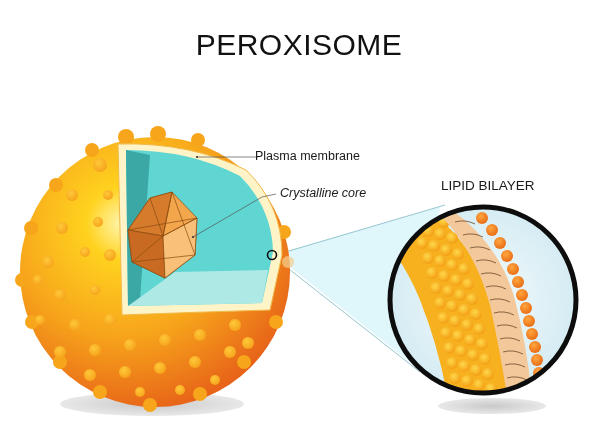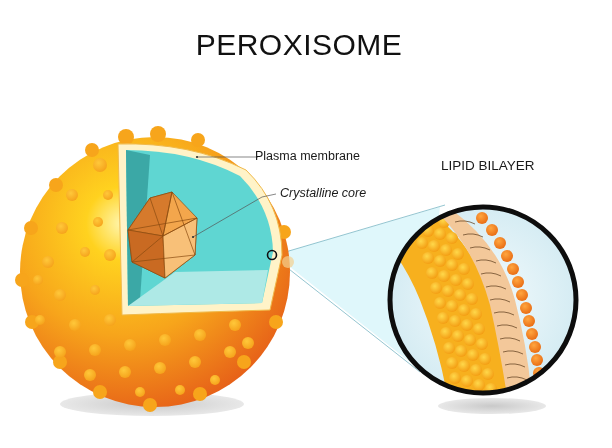--- a/index.html
+++ b/index.html
@@ -1,21 +1,21 @@
 <!DOCTYPE html>
 <html><head>
   <meta charset="utf-8">
   <style>
     html, body { margin: 0; padding: 0; background: #ffffff; }
     body { width: 612px; height: 448px; position: relative; overflow: hidden; font-family: "Liberation Sans", sans-serif; }
     .title { position: absolute; left: 0; width: 598px; top: 28px; text-align: center; font-size: 30px; color: #111; letter-spacing: 0.5px; }
     .label { position: absolute; font-size: 12.5px; color: #1a1a1a; white-space: nowrap; }
     .lbl-plasma { left: 255px; top: 149px; }
     .lbl-core { left: 280px; top: 186px; font-style: italic; }
-    .lbl-lipid { left: 441px; top: 158px; font-size: 13.5px; }
+    .lbl-lipid { left: 441px; top: 178px; font-size: 13.5px; }
     svg.art { position: absolute; left: 0; top: 0; }
   </style>
 </head>
 <body>
 
 <div class="title">PEROXISOME</div>
 
 <svg class="art" width="612" height="448" viewBox="0 0 612 448">
   <defs>
     <radialGradient id="sphereGrad" cx="0.38" cy="0.32" r="0.75">

